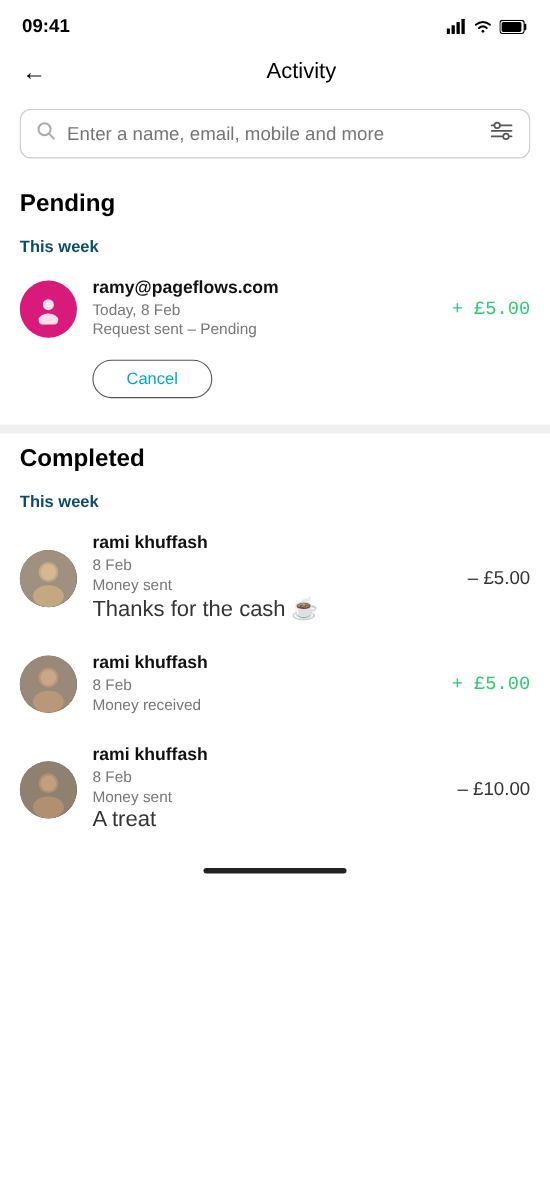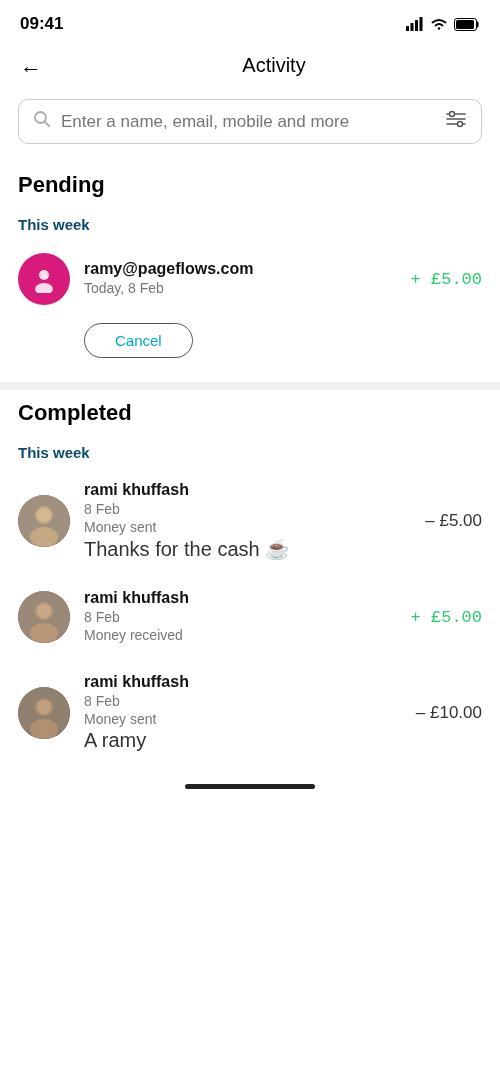--- a/index.html
+++ b/index.html
@@ -266,20 +266,21 @@
     <div class="avatar avatar-pink">
       <svg width="28" height="28" viewBox="0 0 28 28" fill="none">
         <circle cx="14" cy="10" r="5" fill="rgba(255,255,255,0.85)"></circle>
         <ellipse cx="14" cy="24" rx="9" ry="6" fill="rgba(255,255,255,0.85)"></ellipse>
         <path d="M10 12 Q14 8 18 12" fill="rgba(255,255,255,0.5)"></path>
       </svg>
     </div>
     <div class="tx-info">
       <div class="tx-name">ramy@pageflows.com</div>
       <div class="tx-date">Today, 8 Feb</div>
+      <div class="tx-status">Request sent – Pending</div>
     </div>
     <div class="tx-amount amount-positive">+ £5.00</div>
   </div>
 
   <div class="cancel-btn-wrap">
     <button class="cancel-btn">Cancel</button>
   </div>
 </div>
 
 <div class="section-divider"></div>
@@ -335,21 +336,21 @@
           <circle cx="26" cy="20" r="9" fill="#b09070"></circle>
           <ellipse cx="26" cy="42" rx="14" ry="10" fill="#b09070"></ellipse>
           <circle cx="26" cy="20" r="7" fill="#c0a080"></circle>
         </svg>
       </div>
     </div>
     <div class="tx-info">
       <div class="tx-name">rami khuffash</div>
       <div class="tx-date">8 Feb</div>
       <div class="tx-status">Money sent</div>
-      <div class="tx-note">A ramy</div>
+      <div class="tx-note">A treat</div>
     </div>
     <div class="tx-amount amount-negative">– £10.00</div>
   </div>
 </div>
 
 <div class="home-indicator">
   <div class="home-bar"></div>
 </div>
 
 </body></html>

